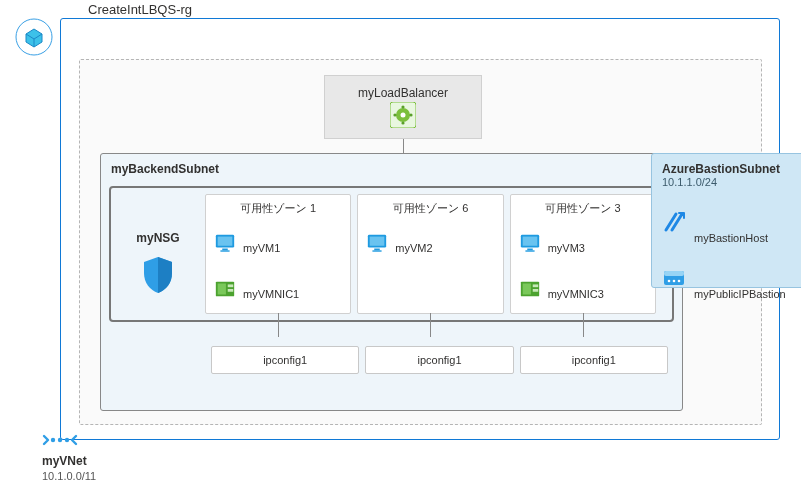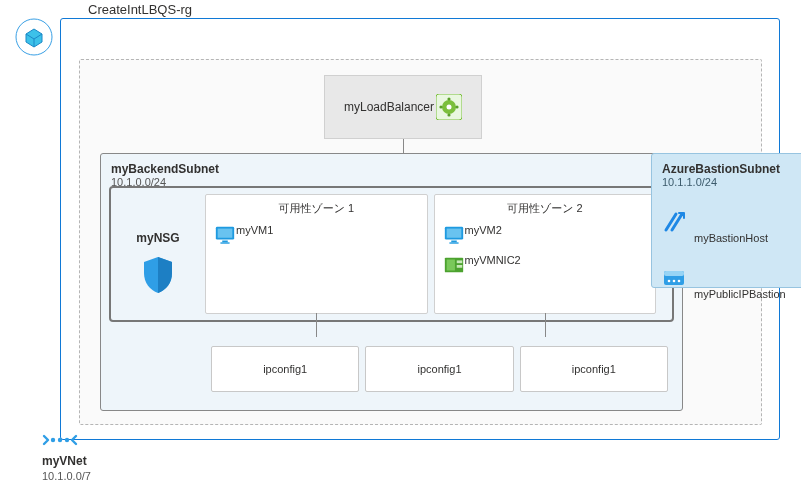--- a/index.html
+++ b/index.html
@@ -47,20 +47,21 @@
   }
   .lb-box {
     position: absolute;
     top: 15px;
     left: 244px;
     width: 158px;
     height: 64px;
     background: #e8e8e8;
     border: 1px solid #d0d0d0;
     display: flex;
+    flex-direction: column;
     align-items: center;
     justify-content: center;
     gap: 2px;
   }
   .lb-label { font-size: 12px; }
   .lb-icon { width: 26px; height: 26px; }
   .lb-line {
     position: absolute;
     top: 79px;
     left: 323px;
@@ -122,21 +123,21 @@
     flex: 1;
     border: 1px solid #d0d0d0;
     background: #fff;
     border-radius: 2px;
     padding: 6px 6px 2px 6px;
     display: flex;
     flex-direction: column;
     position: relative;
   }
   .zone-title { text-align: center; font-size: 11px; margin-bottom: 4px; }
-  .zrow { display: flex; align-items: flex-start; margin: 4px 2px; }
+  .zrow { display: flex; align-items: flex-end; gap: 7px; margin: 12px 2px; }
   .zrow .icn { width: 22px; height: 22px; flex-shrink: 0; }
   .zrow .lab { font-size: 11px; }
   .zone-conn {
     position: absolute;
     bottom: -24px;
     left: 50%;
     width: 1px;
     height: 24px;
     background: #888;
   }
@@ -147,21 +148,21 @@
     right: 14px;
     display: flex;
     gap: 6px;
   }
   .ipconfig-box {
     flex: 1;
     border: 1px solid #c8c8c8;
     background: #fff;
     border-radius: 2px;
     text-align: center;
-    padding: 16px 0;
+    padding: 7px 0;
     font-size: 11px;
   }
   .bastion-box {
     position: absolute;
     top: 93px;
     left: 571px;
     width: 170px;
     height: 135px;
     background: #cfe7f5;
     border: 1px solid #97c4e0;
@@ -230,21 +231,20 @@
         <rect x="2" y="3" width="20" height="14" rx="1.5" fill="#1e9ae0"></rect>
         <rect x="4" y="5" width="16" height="10" fill="#69c3f0"></rect>
         <rect x="9" y="18" width="6" height="2" fill="#1e9ae0"></rect>
         <rect x="7" y="20" width="10" height="1.5" fill="#1e9ae0"></rect>
       </svg>
       <span class="bold">TestVM</span>
     </div>
 
     <div class="subnet-box">
       <div class="subnet-title">myBackendSubnet</div>
-      <div class="subnet-cidr">10.1.0.0/24</div>
 
       <div class="nsg-row-wrap">
         <div class="nsg-col">
           <div class="nsg-label">myNSG</div>
           <svg width="34" height="40" viewBox="0 0 34 40">
             <path d="M17 2 L31 7 V18 C31 28 25 35 17 38 C9 35 3 28 3 18 V7 Z" fill="#2f9ee6"></path>
             <path d="M17 2 L31 7 V18 C31 28 25 35 17 38 V2 Z" fill="#1d7fc4"></path>
           </svg>
         </div>
         <div class="zones-row">
@@ -253,46 +253,68 @@
             <div class="zone-title">可用性ゾーン 1</div>
             <div class="zrow">
               <svg class="icn" viewBox="0 0 24 24">
                   <rect x="2" y="3" width="20" height="14" rx="1.5" fill="#1e9ae0"></rect>
                   <rect x="4" y="5" width="16" height="10" fill="#69c3f0"></rect>
                   <rect x="9" y="18" width="6" height="2" fill="#1e9ae0"></rect>
                   <rect x="7" y="20" width="10" height="1.5" fill="#1e9ae0"></rect>
                 </svg>
               <span class="lab">myVM1</span>
             </div>
+            <div class="zrow">
+              <svg class="icn" viewBox="0 0 24 24">
+                  <rect x="2" y="4" width="20" height="16" rx="1" fill="#4ca22f"></rect>
+                  <rect x="4" y="6" width="9" height="12" fill="#7ac85a"></rect>
+                  <rect x="15" y="7" width="6" height="3" fill="#c7e8b8"></rect>
+                  <rect x="15" y="12" width="6" height="3" fill="#c7e8b8"></rect>
+                </svg>
+              <span class="lab">myVMNIC1</span>
+            </div>
             <div class="zone-conn"></div>
           </div>
 
           <div class="zone-box">
-            <div class="zone-title">可用性ゾーン 2</div>
+            <div class="zone-title">可用性ゾーン 6</div>
             <div class="zrow">
               <svg class="icn" viewBox="0 0 24 24">
                   <rect x="2" y="3" width="20" height="14" rx="1.5" fill="#1e9ae0"></rect>
                   <rect x="4" y="5" width="16" height="10" fill="#69c3f0"></rect>
                   <rect x="9" y="18" width="6" height="2" fill="#1e9ae0"></rect>
                   <rect x="7" y="20" width="10" height="1.5" fill="#1e9ae0"></rect>
                 </svg>
               <span class="lab">myVM2</span>
             </div>
+            <div class="zone-conn"></div>
+          </div>
+
+          <div class="zone-box">
+            <div class="zone-title">可用性ゾーン 3</div>
+            <div class="zrow">
+              <svg class="icn" viewBox="0 0 24 24">
+                  <rect x="2" y="3" width="20" height="14" rx="1.5" fill="#1e9ae0"></rect>
+                  <rect x="4" y="5" width="16" height="10" fill="#69c3f0"></rect>
+                  <rect x="9" y="18" width="6" height="2" fill="#1e9ae0"></rect>
+                  <rect x="7" y="20" width="10" height="1.5" fill="#1e9ae0"></rect>
+                </svg>
+              <span class="lab">myVM3</span>
+            </div>
             <div class="zrow">
               <svg class="icn" viewBox="0 0 24 24">
                   <rect x="2" y="4" width="20" height="16" rx="1" fill="#4ca22f"></rect>
                   <rect x="4" y="6" width="9" height="12" fill="#7ac85a"></rect>
                   <rect x="15" y="7" width="6" height="3" fill="#c7e8b8"></rect>
                   <rect x="15" y="12" width="6" height="3" fill="#c7e8b8"></rect>
                 </svg>
-              <span class="lab">myVMNIC2</span>
+              <span class="lab">myVMNIC3</span>
             </div>
             <div class="zone-conn"></div>
           </div>
-
         </div>
       </div>
 
       <div class="ipconfig-row">
         <div class="ipconfig-box">ipconfig1</div>
         <div class="ipconfig-box">ipconfig1</div>
         <div class="ipconfig-box">ipconfig1</div>
       </div>
     </div>
 
@@ -322,13 +344,13 @@
   </div>
 </div>
 
 <svg class="vnet-icon" viewBox="0 0 36 20">
   <path d="M6 10 L2 6 M6 10 L2 14 M30 10 L34 6 M30 10 L34 14" stroke="#2f9ee6" stroke-width="2.4" fill="none" stroke-linecap="round"></path>
   <circle cx="11" cy="10" r="2.2" fill="#2f9ee6"></circle>
   <circle cx="18" cy="10" r="2.2" fill="#2f9ee6"></circle>
   <circle cx="25" cy="10" r="2.2" fill="#2f9ee6"></circle>
 </svg>
 <div class="vnet-label">myVNet</div>
-<div class="vnet-cidr">10.1.0.0/7</div>
+<div class="vnet-cidr">10.1.0.0/11</div>
 
 </body></html>

